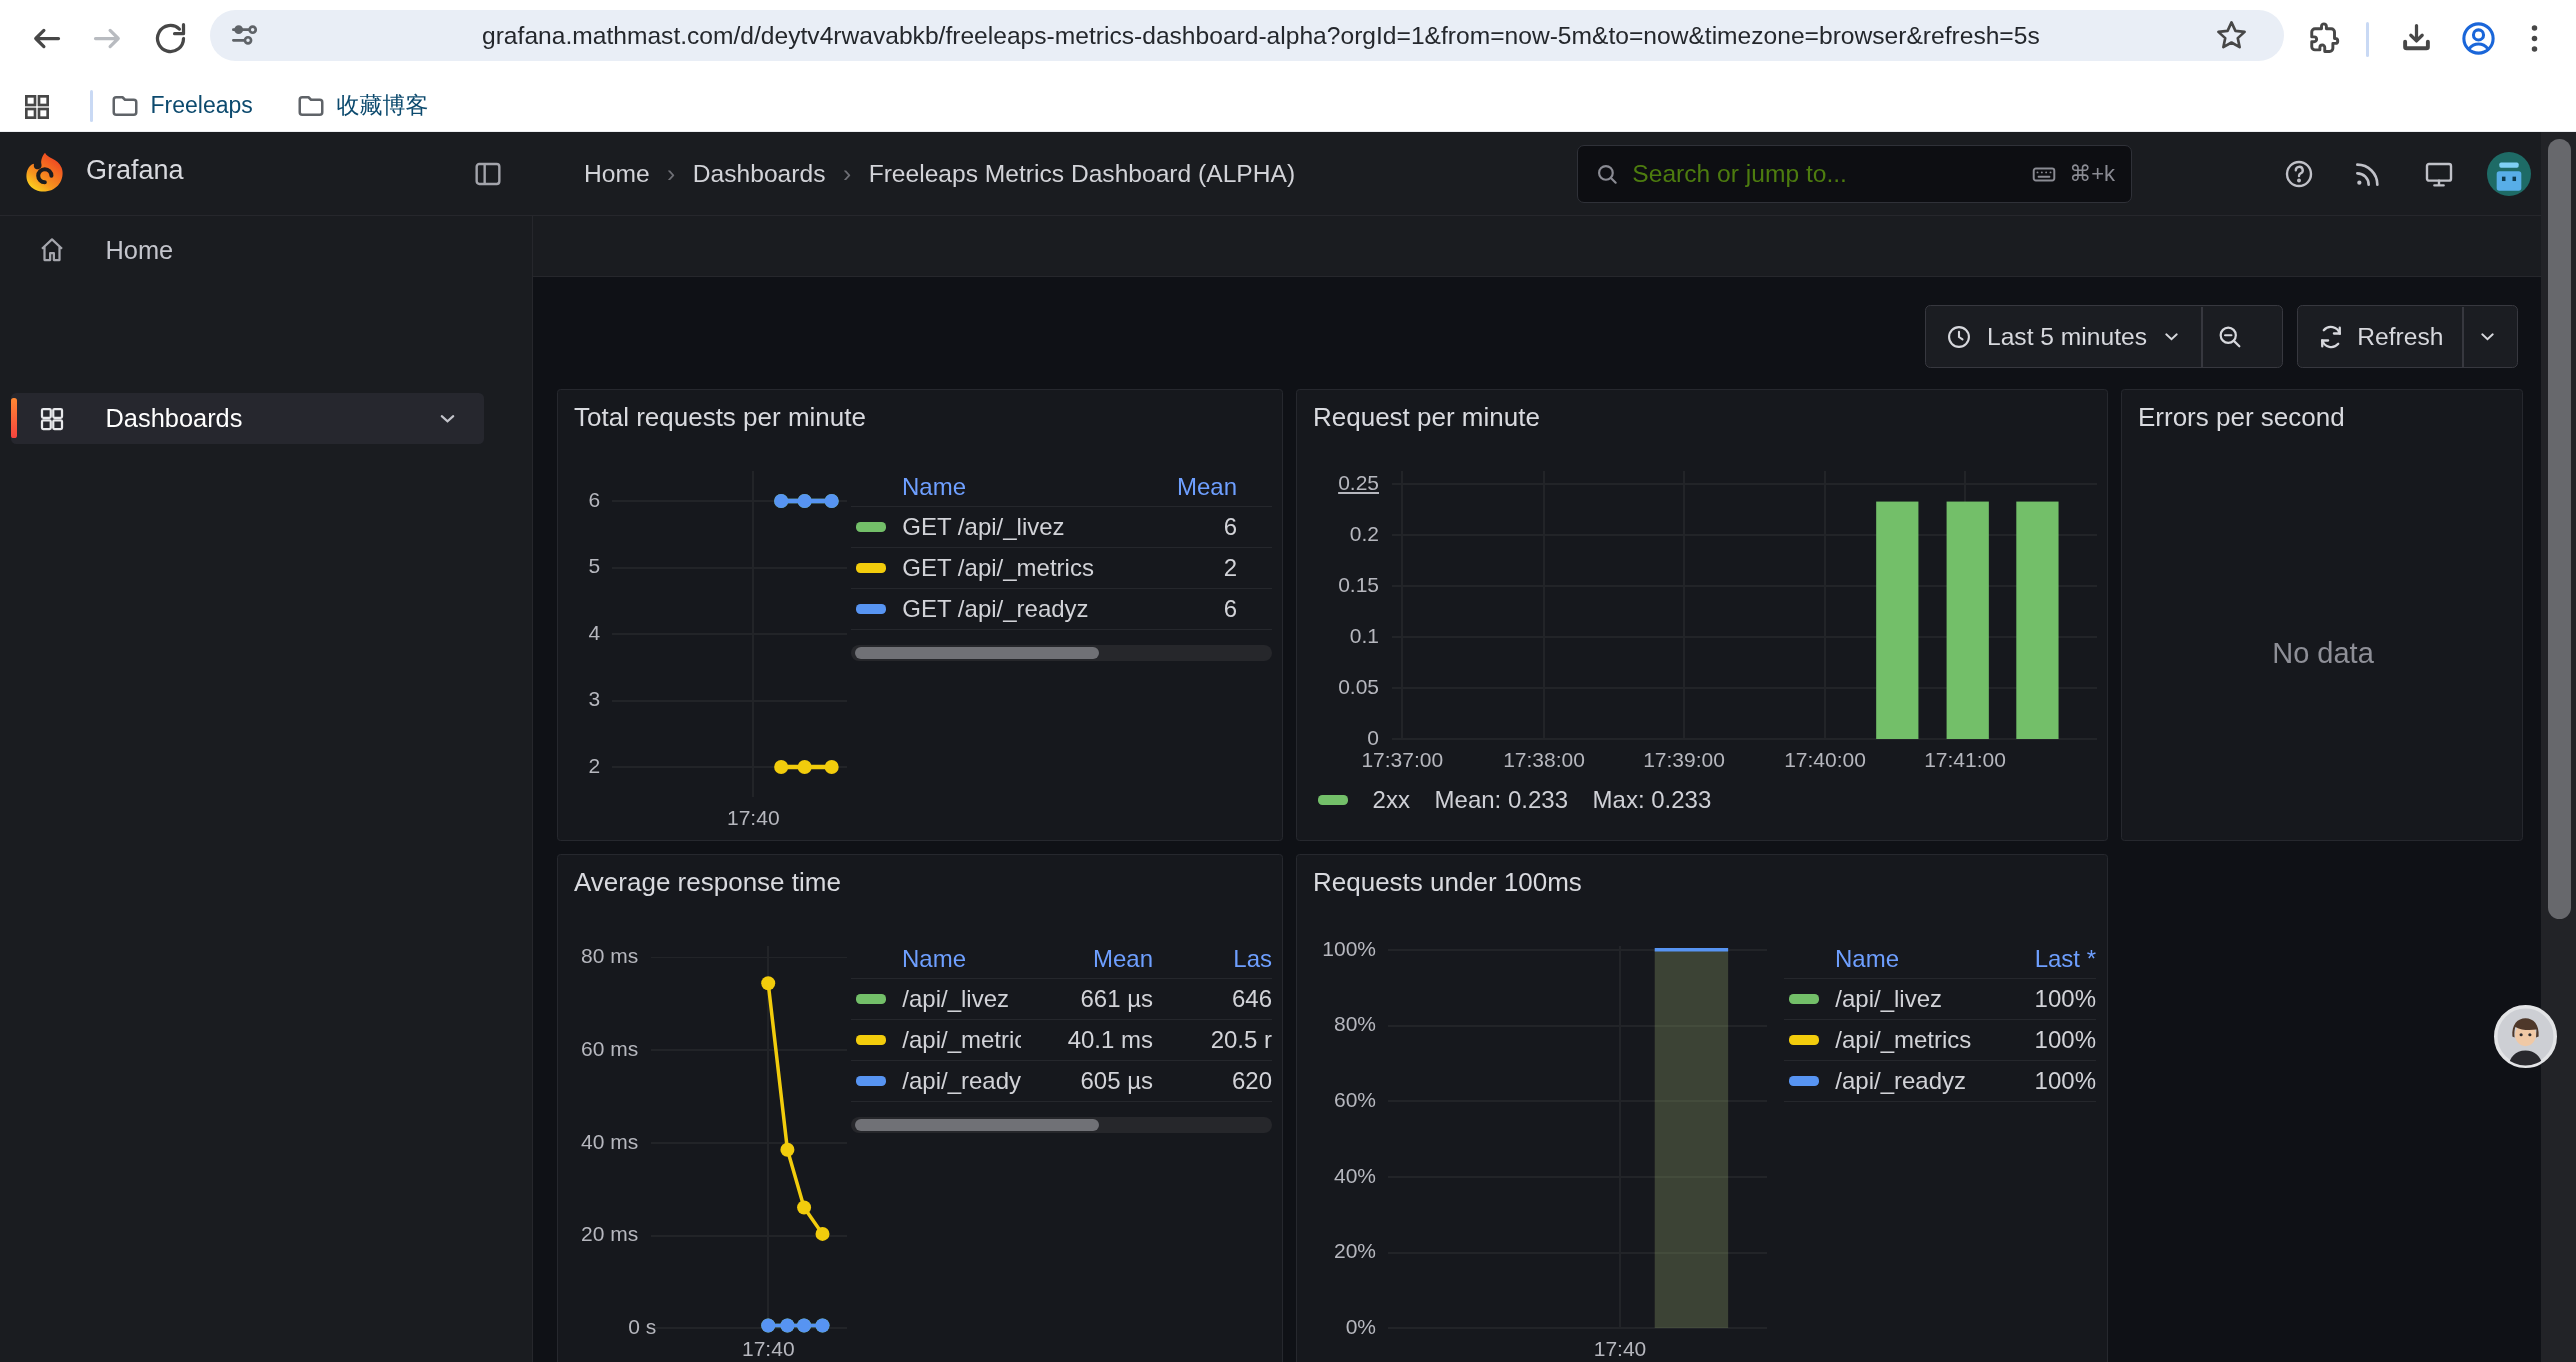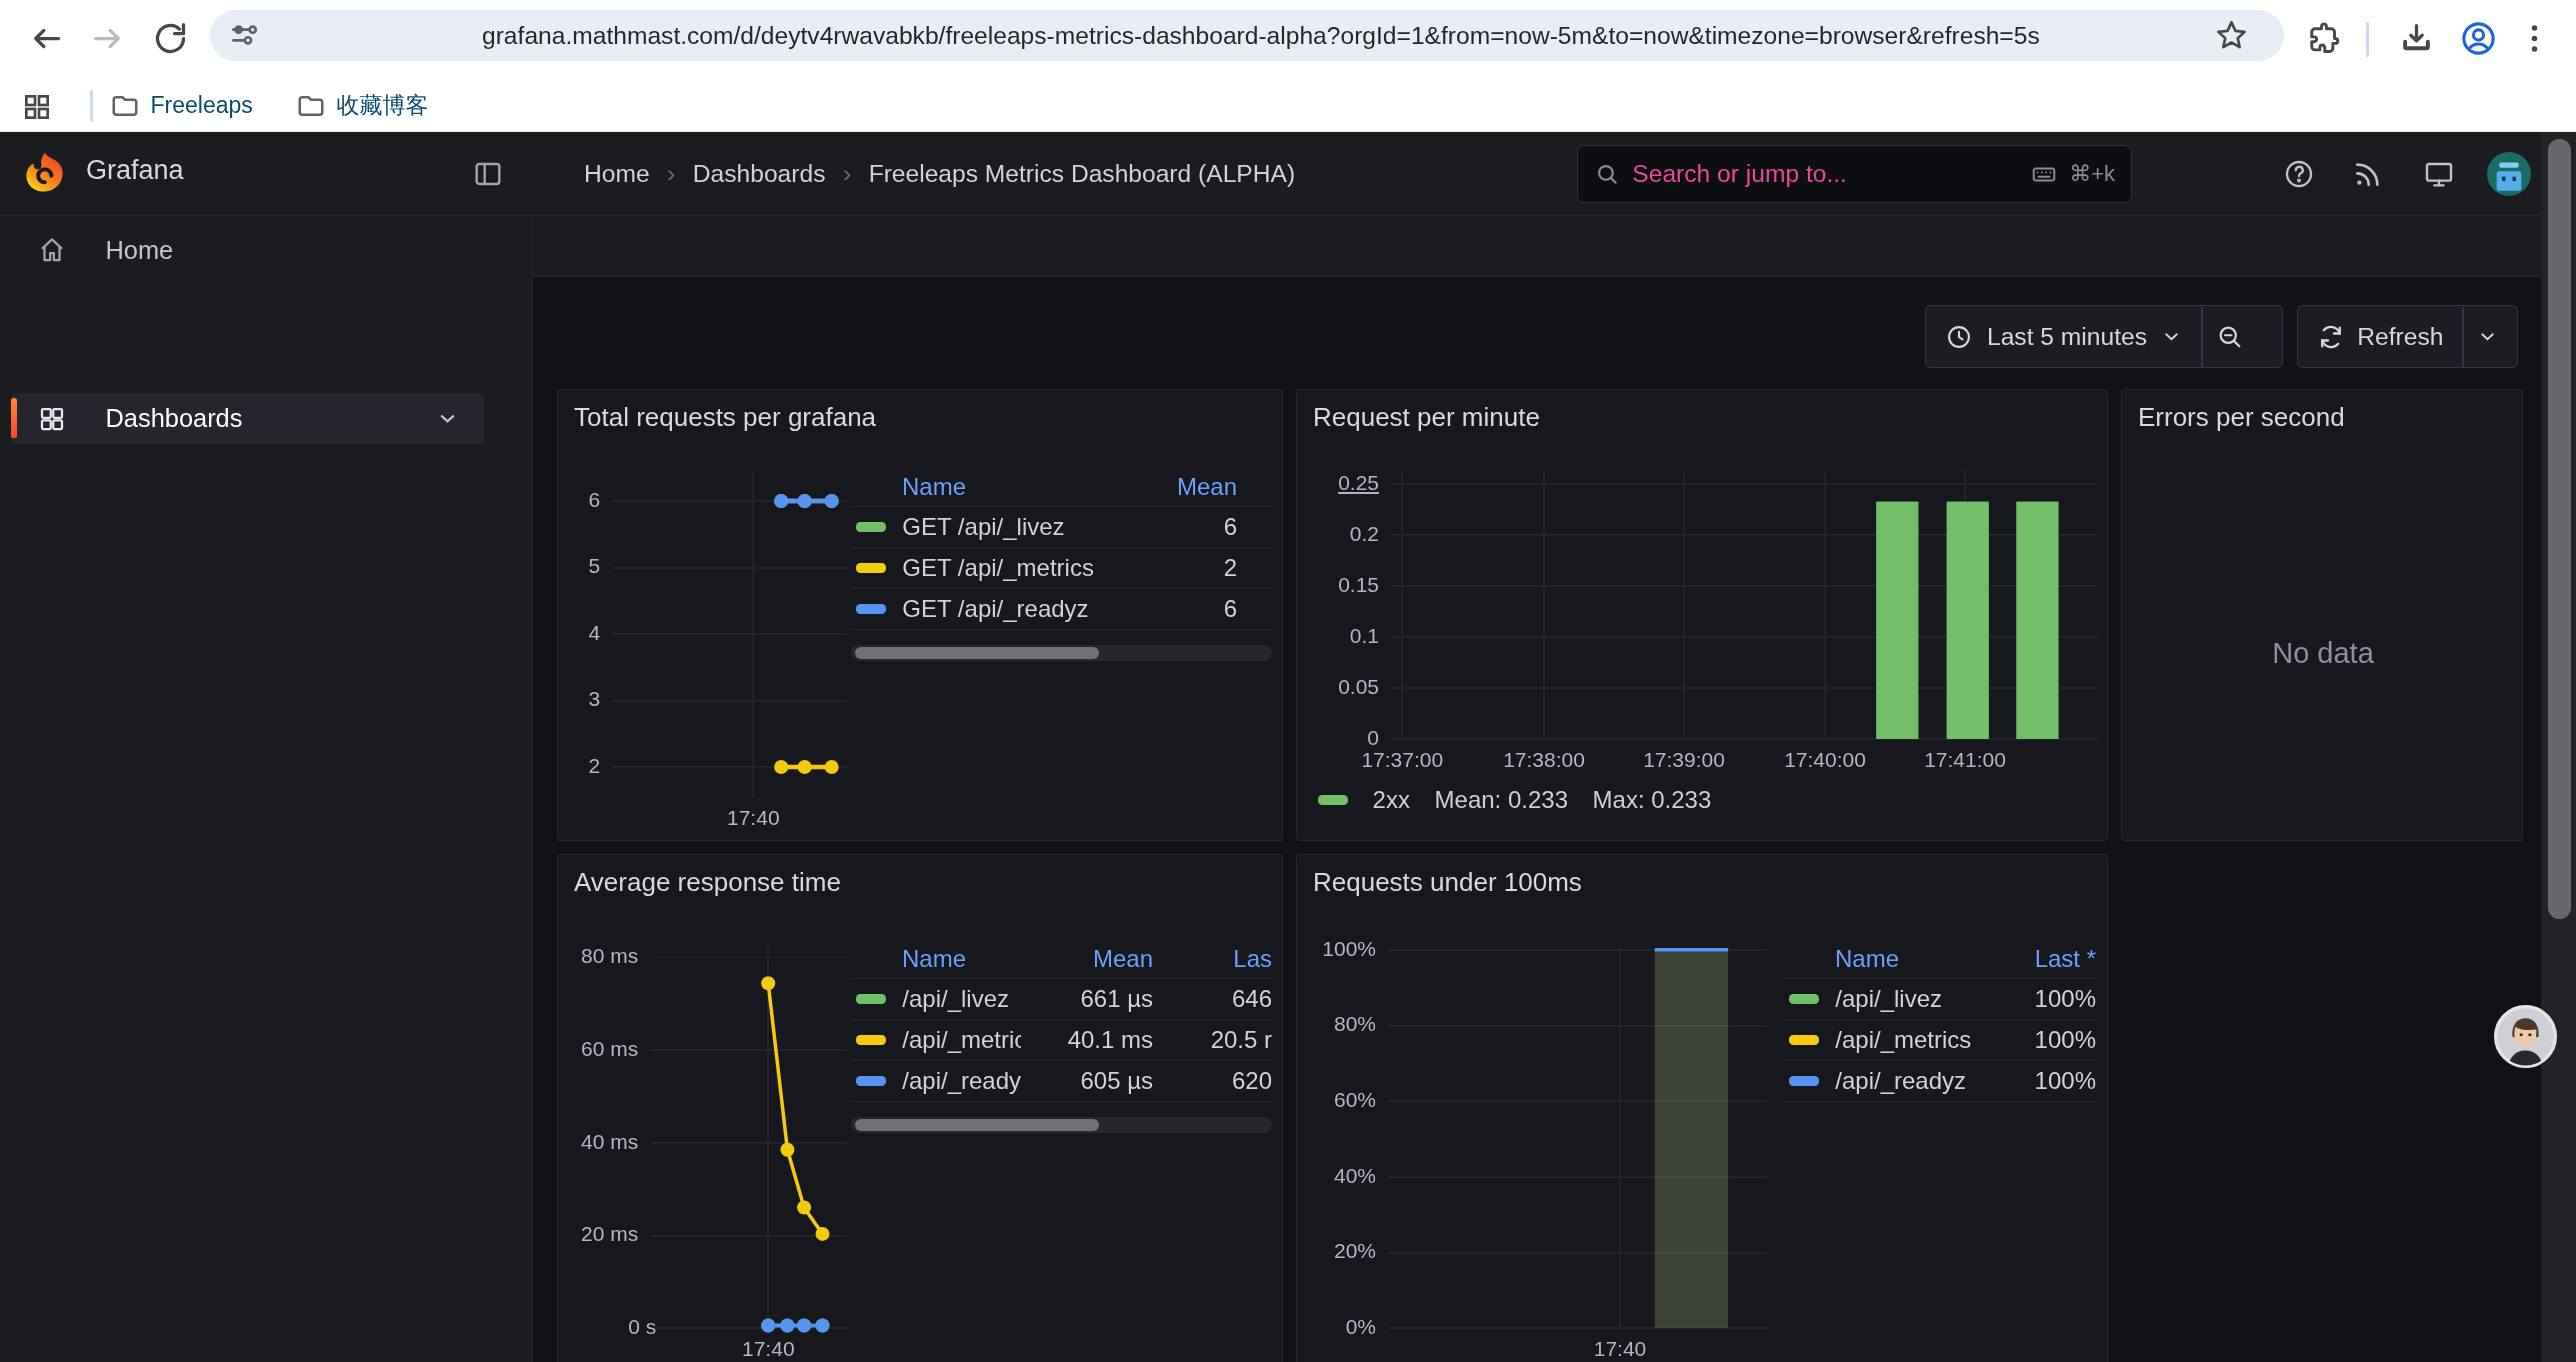--- a/index.html
+++ b/index.html
@@ -21,21 +21,21 @@
   
   #gf-header { left:0; top:132px; width:2576px; height:84px; background:#1A1C20; border-bottom:0.9px solid #26272C; }
   #gf-sidebar { left:0; top:216px; width:533px; height:1147px; background:#1A1C20; border-right:0.9px solid #26272C; }
   #gf-toolbar { left:533px; top:216px; width:2008px; height:61px; background:#1A1C20; border-bottom:0.9px solid #26272C; }
   #gf-canvas { left:533px; top:277px; width:2008px; height:1085px; background:#0F1116; }
   #brand-label { left:86px; top:23px; font-size:27px; font-weight:500; color:#D8D9DE; }
   #breadcrumb { left:584px; top:0; height:84px; display:flex; align-items:center; gap:17.5px; }
   .bc-item { font-size:24.6px; color:#D2D3D8; }
   .bc-sep { font-size:24.6px; color:#6E6F75; }
   #search-box { left:1577px; top:13px; width:555px; height:58px; background:#0D0E12; border:1.8px solid #2F3138; border-radius:7px; display:flex; align-items:center; padding:0 16px; gap:12.3px; }
-  #search-placeholder { font-size:24.6px; color:#ec4899; flex:1; }
+  #search-placeholder { font-size:24.6px; color:#4d7c0f; flex:1; }
   #search-shortcut { font-size:22px; color:#8A8B93; }
   .hdr-ic { top:26px; width:32px; height:32px; }
 
   .side-item { left:10.5px; width:473px; height:51px; border-radius:5.3px; display:flex; align-items:center; }
   .side-item .lbl { font-size:25.4px; color:#C4C5CC; margin-left:39px; }
   .side-item .ic { margin-left:26px; width:30px; height:30px; }
   .side-item .chev { position:absolute; right:24.6px; width:23px; height:23px; }
   .side-item.active { background:#26272E; }
   .side-item.active .lbl { color:#FFFFFF; }
   .accent-bar { left:0; width:6.1px; border-radius:2.6px; background:linear-gradient(180deg,var(--accent-orange),#F5433E); }
@@ -301,21 +301,21 @@
   </div>
   <div class="tc-div"></div>
   <div style="display:flex;align-items:center;justify-content:center;width:47px;height:100%">
     <svg viewBox="0 0 24 24" width="21" height="21" fill="none" stroke="#D7D8DD" stroke-width="2.2" stroke-linecap="round">
         <path d="M6 9.5l6 5.5 6-5.5"></path>
       </svg>
   </div>
 </div>
 
 <div class="panel abs" style="left:557px;top:389px;width:726px;height:452px">
-  <div class="panel-title abs">Total requests per grafana</div>
+  <div class="panel-title abs">Total requests per minute</div>
   <div class="chart abs" style="left:12.3px;top:81px;width:277px;height:359px">
       <div class="gridline-h" style="left: 42px; width: 235px; top: 29px;"></div>
       <div class="ytick" style="left: 0px; width: 30px; top: 17px;">6</div>
       <div class="gridline-h" style="left: 42px; width: 235px; top: 96px;"></div>
       <div class="ytick" style="left: 0px; width: 30px; top: 83px;">5</div>
       <div class="gridline-h" style="left: 42px; width: 235px; top: 162px;"></div>
       <div class="ytick" style="left: 0px; width: 30px; top: 150px;">4</div>
       <div class="gridline-h" style="left: 42px; width: 235px; top: 229px;"></div>
       <div class="ytick" style="left: 0px; width: 30px; top: 216px;">3</div>
       <div class="gridline-h" style="left: 42px; width: 235px; top: 295px;"></div>

